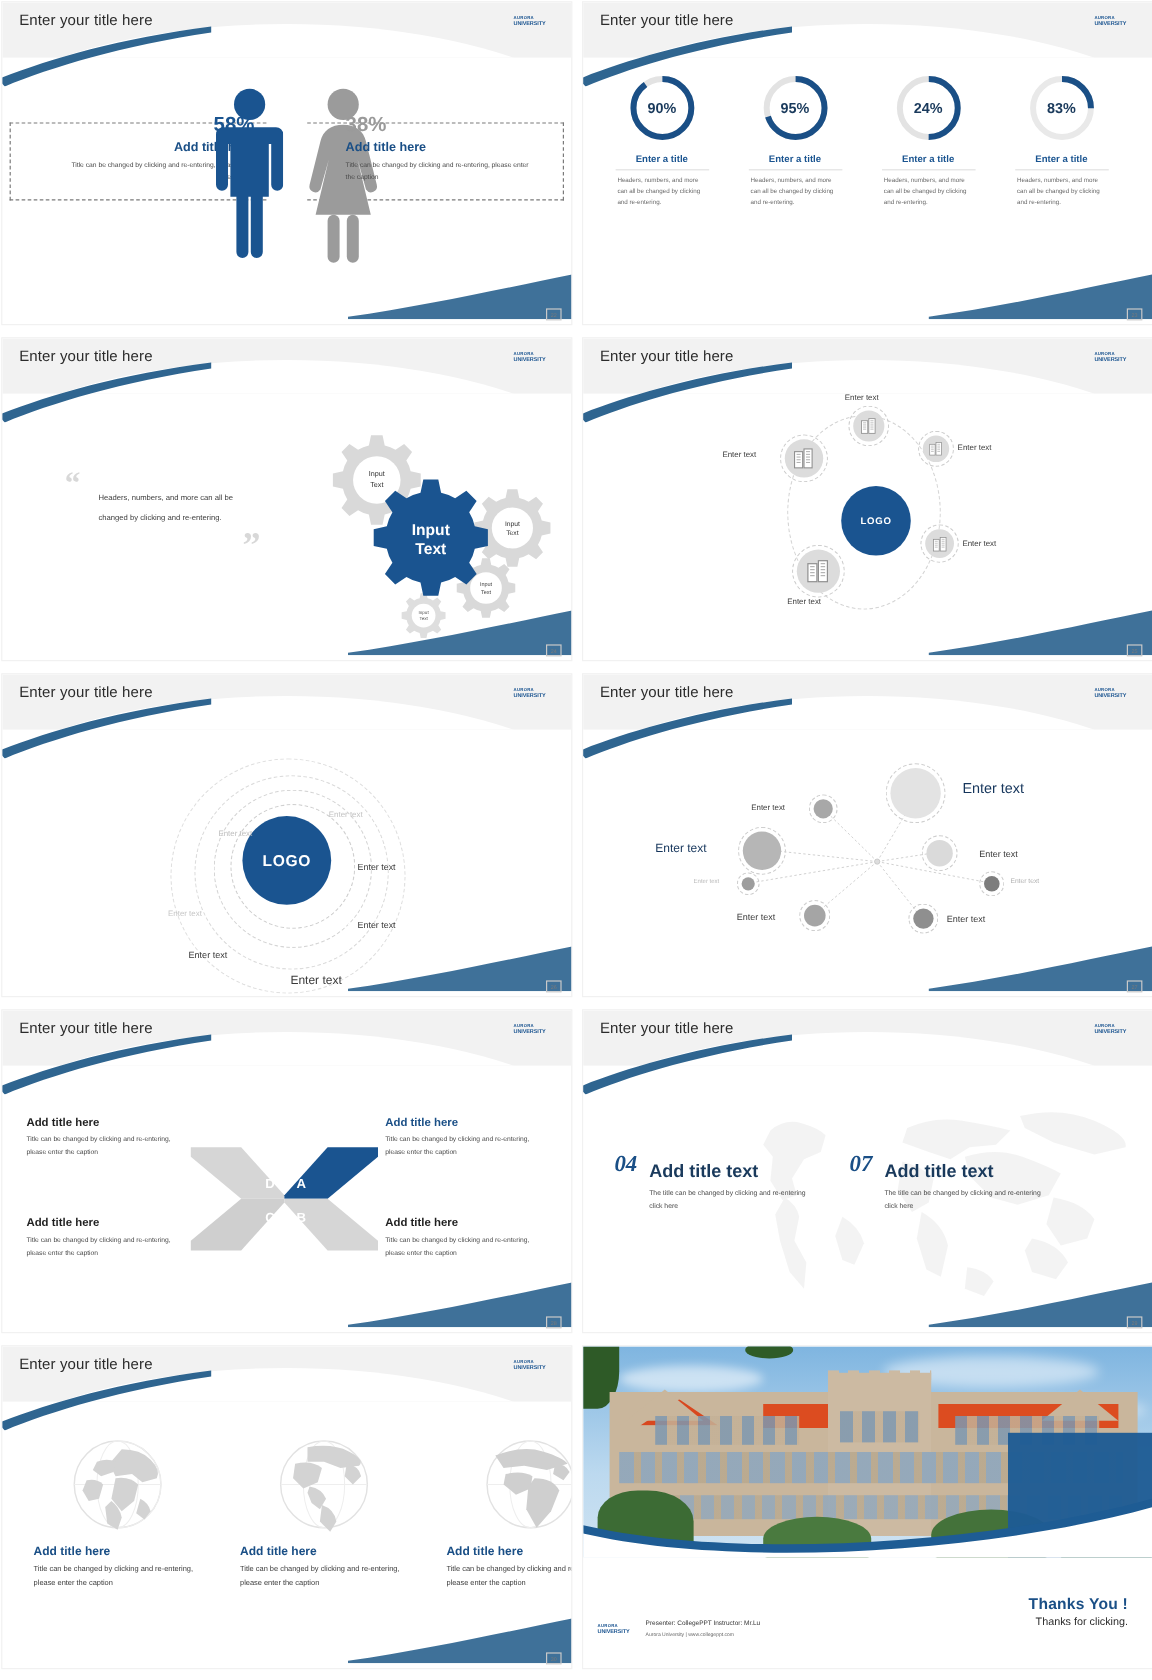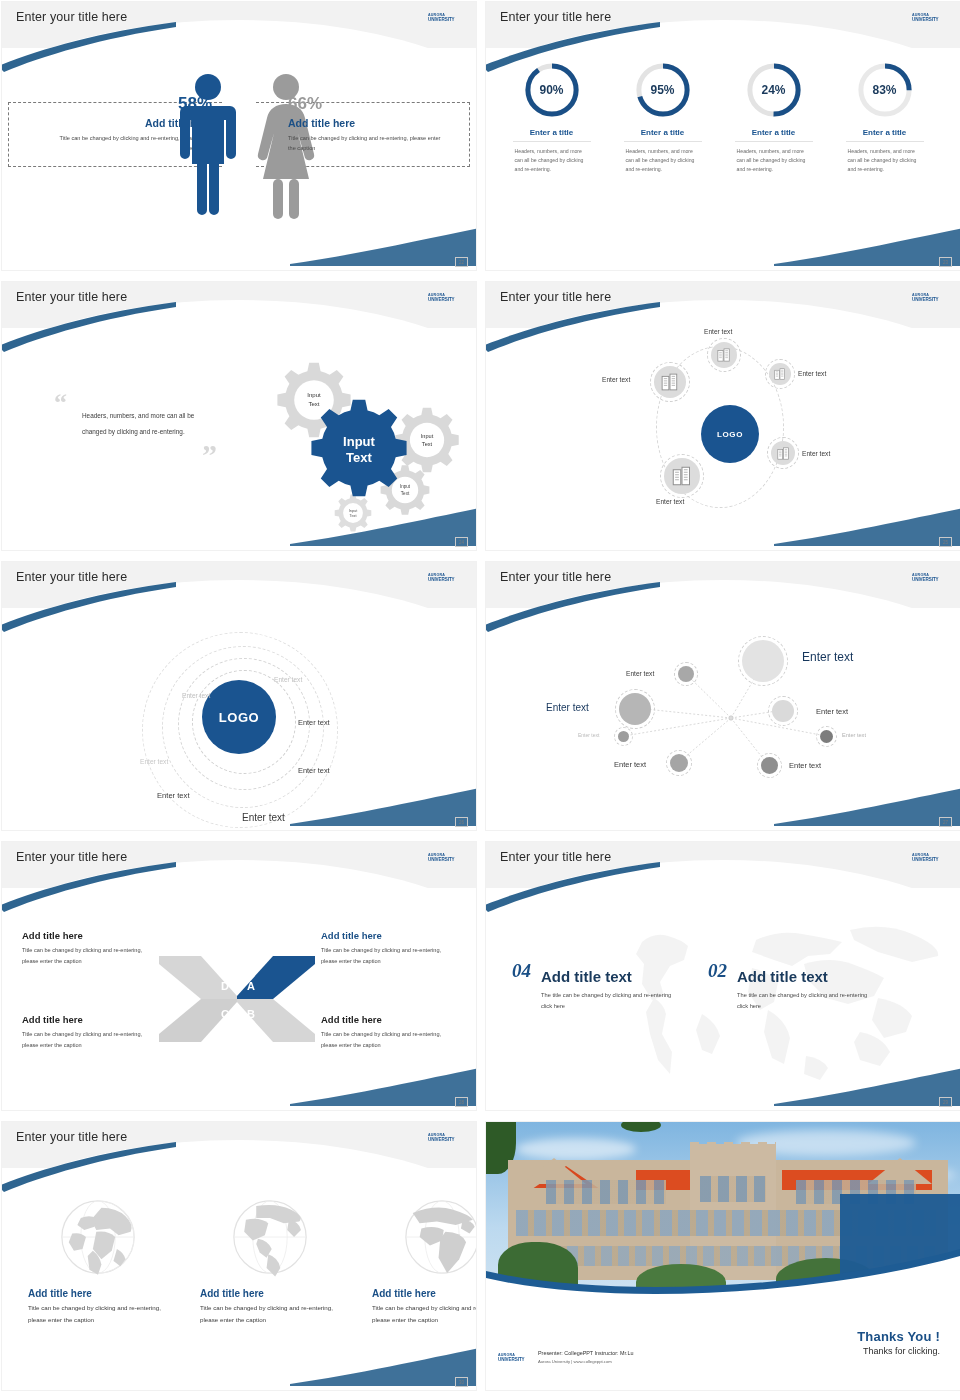--- a/index.html
+++ b/index.html
@@ -157,21 +157,21 @@
       </svg>
 
       <svg class="person" style="left:253px;" width="62" height="150" viewBox="0 0 62 150">
         <circle cx="31" cy="15" r="13" fill="#9b9b9b"></circle>
         <path d="M31 32 c-10 0-17 5-19 14 l-9 36 a5 5 0 0 0 9 4 l7-25 -11 46 h46 l-11-46 7 25 a5 5 0 0 0 9-4 l-9-36 c-2-9-9-14-19-14 z" fill="#9b9b9b"></path>
         <rect x="18" y="107" width="10" height="40" rx="5" fill="#9b9b9b"></rect>
         <rect x="34" y="107" width="10" height="40" rx="5" fill="#9b9b9b"></rect>
       </svg>
 
       <div class="s1-col right">
-        <div class="pct gray">66%</div>
+        <div class="pct gray">38%</div>
         <div class="addt">Add title here</div>
         <div class="capt">Title can be changed by clicking and re-entering, please enter the caption</div>
       </div>
     </div>
     <div class="pagenum">22</div>
   </div>
 
   <div class="slide">
     <div class="hdr">
         <div class="hdr-curve"></div>
@@ -555,21 +555,21 @@
 
       <div style="position:absolute; left:26px; top:72px; display:flex; align-items:flex-start; gap:10px;">
         <div class="bignum">04</div>
         <div style="padding-top:8px; width:140px;">
           <div class="n-title">Add title text</div>
           <div class="n-body">The title can be changed by clicking and re-entering click here</div>
         </div>
       </div>
 
       <div style="position:absolute; left:222px; top:72px; display:flex; align-items:flex-start; gap:10px;">
-        <div class="bignum">02</div>
+        <div class="bignum">07</div>
         <div style="padding-top:8px; width:140px;">
           <div class="n-title">Add title text</div>
           <div class="n-body">The title can be changed by clicking and re-entering click here</div>
         </div>
       </div>
     </div>
     <div class="pagenum">29</div>
   </div>
 
   <div class="slide">

